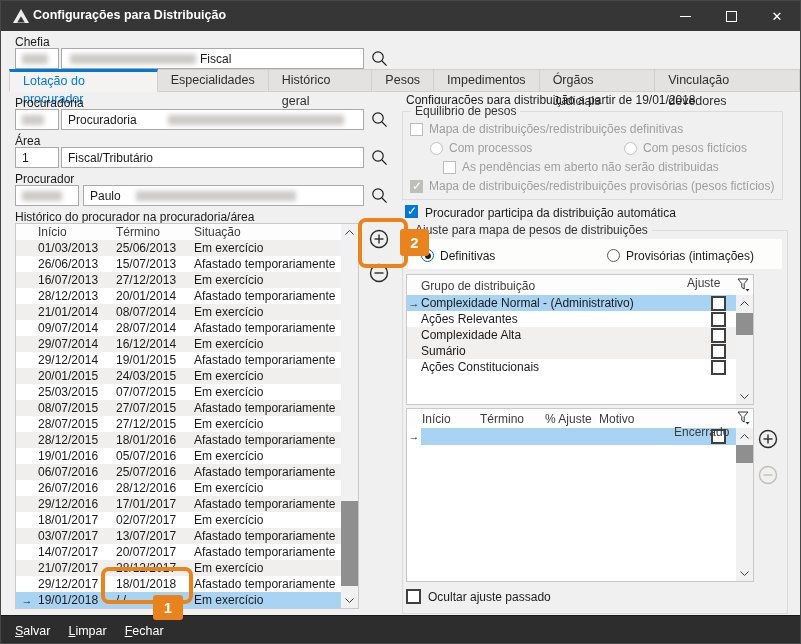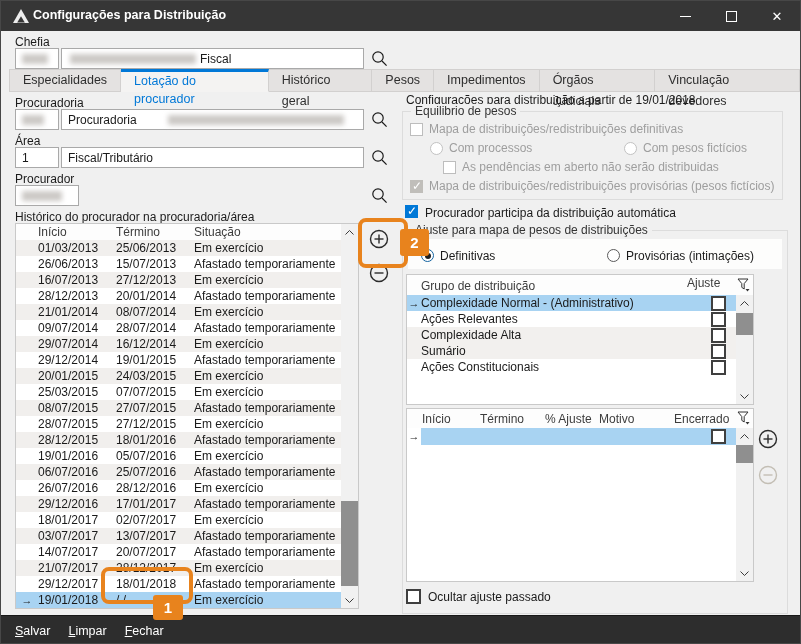--- a/index.html
+++ b/index.html
@@ -110,22 +110,22 @@
     <span class="val" style="left:138px;">Fiscal</span>
   </div>
   <div class="searchbtn" style="left:370px;top:49px;">
     <svg width="18" height="18" viewBox="0 0 18 18">
         <circle cx="7" cy="7" r="5.2" fill="none" stroke="#1a1a1a" stroke-width="1.2"></circle>
         <line x1="11" y1="11" x2="15.6" y2="15.6" stroke="#1a1a1a" stroke-width="1.2"></line>
       </svg>
   </div>
 
   <div class="tabstrip">
+    <div class="tab sel">Lotação do procurador</div>
     <div class="tab">Especialidades</div>
-    <div class="tab sel">Lotação do procurador</div>
     <div class="tab">Histórico geral</div>
     <div class="tab">Pesos</div>
     <div class="tab">Impedimentos</div>
     <div class="tab">Órgãos Judiciais</div>
     <div class="tab">Vinculação devedores</div>
   </div>
 
   <span class="label" style="left:14px;top:95px;">Procuradoria</span>
   <div class="input" style="left:14px;top:108px;width:44px;">
     <span class="redact" style="left:6px;width:22px;"></span>
@@ -151,20 +151,24 @@
   <div class="searchbtn" style="left:370px;top:148px;">
     <svg width="18" height="18" viewBox="0 0 18 18">
         <circle cx="7" cy="7" r="5.2" fill="none" stroke="#1a1a1a" stroke-width="1.2"></circle>
         <line x1="11" y1="11" x2="15.6" y2="15.6" stroke="#1a1a1a" stroke-width="1.2"></line>
       </svg>
   </div>
 
   <span class="label" style="left:14px;top:171px;">Procurador</span>
   <div class="input" style="left:14px;top:184px;width:64px;">
     <span class="redact" style="left:6px;width:40px;"></span>
+  </div>
+  <div class="input" style="left:82px;top:184px;width:281px;">
+    <span class="val">Paulo</span>
+    <span class="redact" style="left:52px;width:160px;"></span>
   </div>
   <div class="searchbtn" style="left:370px;top:186px;">
     <svg width="18" height="18" viewBox="0 0 18 18">
         <circle cx="7" cy="7" r="5.2" fill="none" stroke="#1a1a1a" stroke-width="1.2"></circle>
         <line x1="11" y1="11" x2="15.6" y2="15.6" stroke="#1a1a1a" stroke-width="1.2"></line>
       </svg>
   </div>
 
   <span class="label" style="left:14px;top:209px;">Histórico do procurador na procuradoria/área</span>
 
@@ -432,21 +436,21 @@
         </div>
       </div>
     </div>
 
     <div class="grid" style="left:3px;top:177px;width:348px;height:174px;">
       <div class="gridhead" style="height:19px;">
         <span class="hc" style="left:15px;top:2px;">Início</span>
         <span class="hc" style="left:73px;top:2px;">Término</span>
         <span class="hc" style="left:138px;top:2px;">% Ajuste</span>
         <span class="hc" style="left:192px;top:2px;">Motivo</span>
-        <span class="hc" style="left:267px;top:2px;">Encerrado</span>
+        <span class="hc" style="left:267px;top:15px;">Encerrado</span>
         <span style="position:absolute;right:3px;top:2px;">
           <svg width="13" height="14" viewBox="0 0 13 14">
               <path d="M1 1 h10 L7.2 5.6 V11 L4.8 9.4 V5.6 Z" fill="none" stroke="#333" stroke-width="1"></path>
               <path d="M8.5 11 h4 l-2 2.6 Z" fill="#333"></path>
             </svg>
         </span>
       </div>
       <div class="grow" style="width:329px;height:17px;line-height:17px;">
         <span class="ggut">→</span>
         <span class="gname" style="background:#a8d3f2;"></span>

